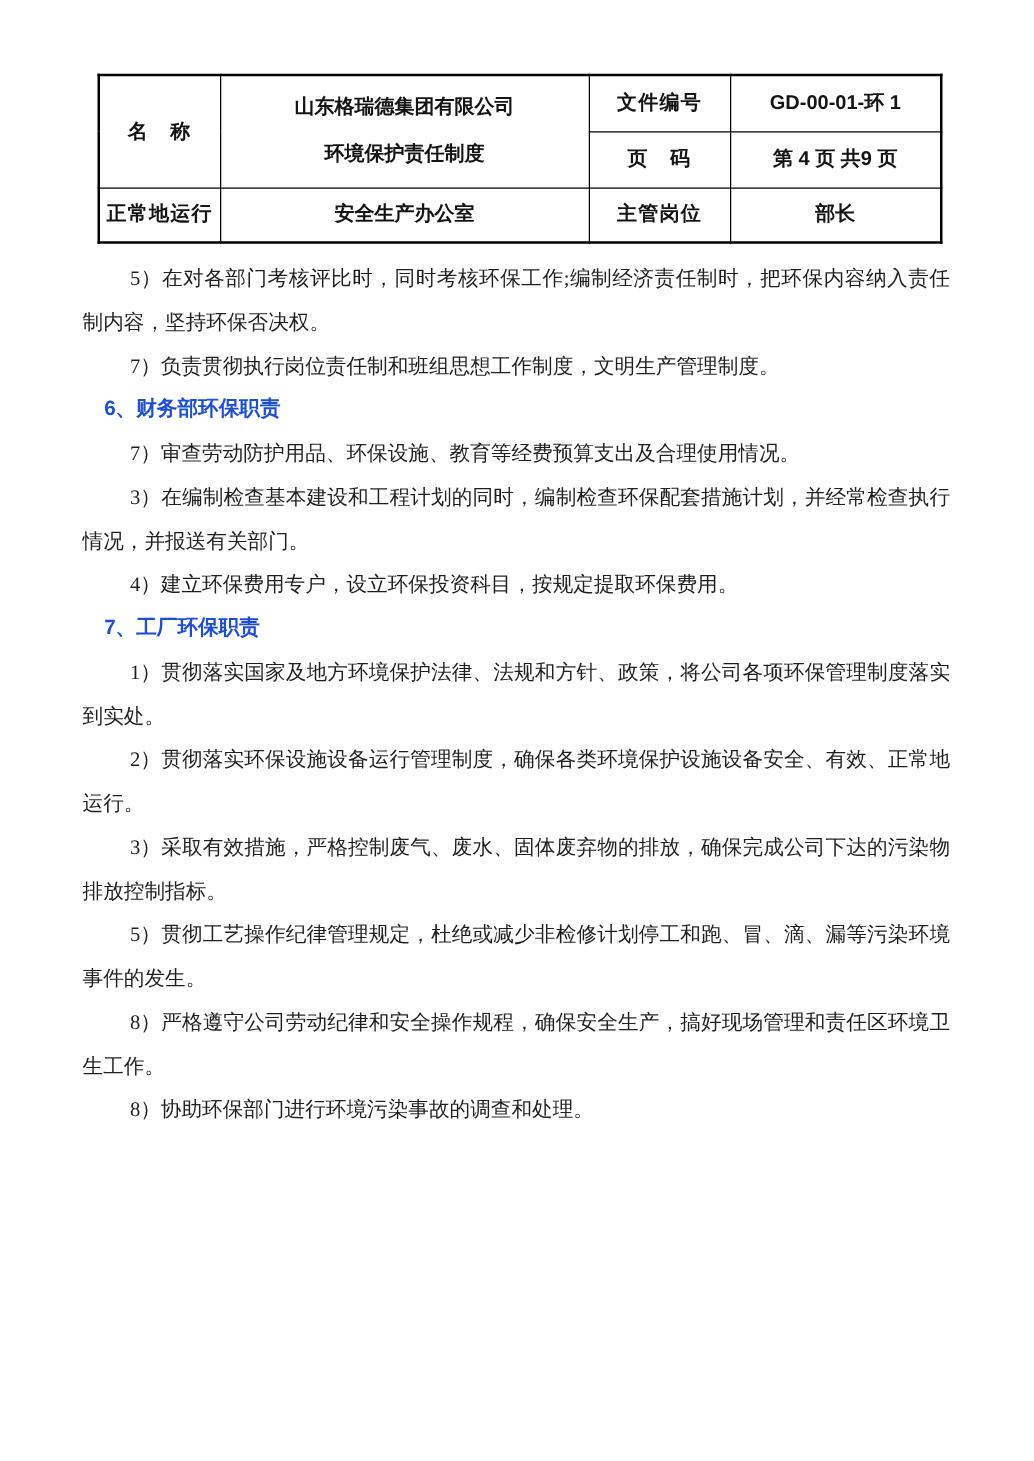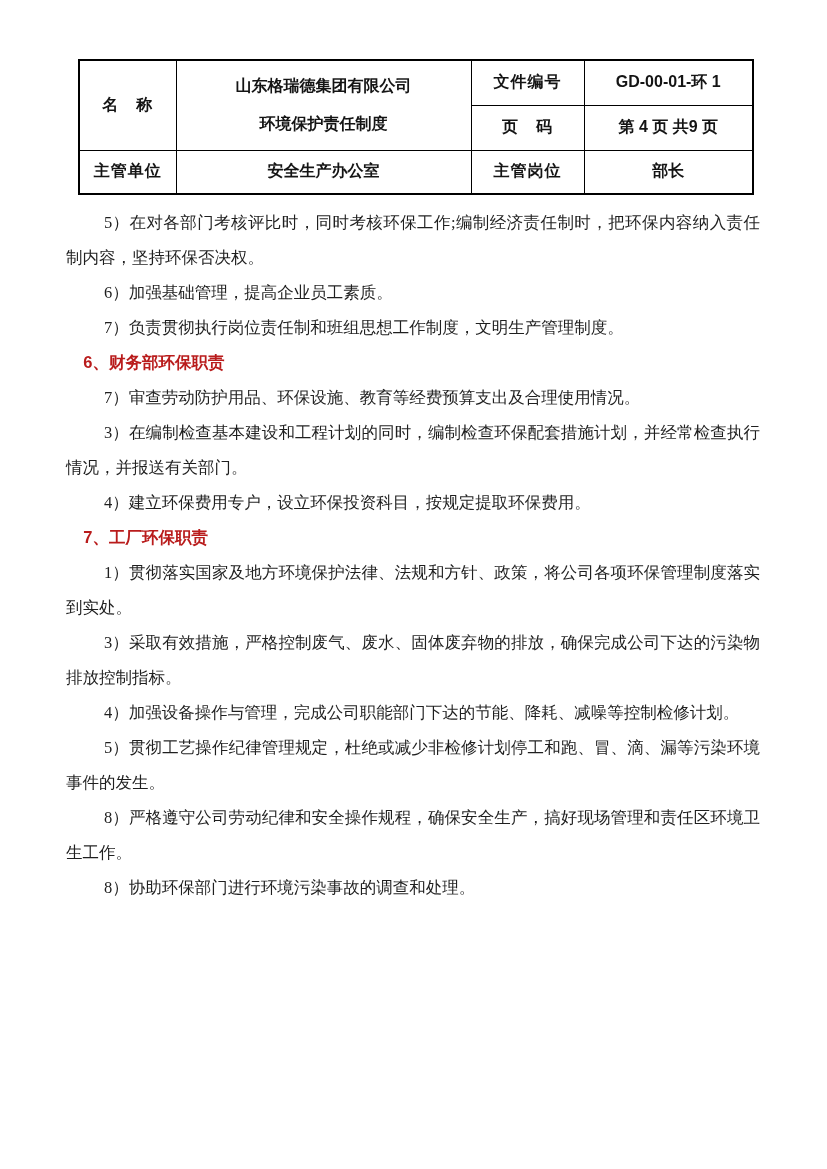--- a/index.html
+++ b/index.html
@@ -48,21 +48,21 @@
     text-align: justify;
     color: #1f1f1f;
   }
   .doc-body p { margin: 0; }
   .doc-body p.item { text-indent: 2.3em; }
   .doc-body p.heading {
     text-indent: 1.05em;
     font-family: "Liberation Sans", sans-serif;
     font-weight: bold;
     font-size: 16.5px;
-    color: #b91c1c;
+    color: #1d4ed8;
   }
 </style>
 </head>
 <body>
 
 <div class="page">
 
   <table class="header-table">
     <colgroup>
       <col style="width:97px">
@@ -78,38 +78,37 @@
         <div>环境保护责任制度</div>
       </td>
       <td class="cell-label">文件编号</td>
       <td>GD-00-01-环 1</td>
     </tr>
     <tr class="row-top">
       <td class="cell-label">页　码</td>
       <td>第 4 页 共9 页</td>
     </tr>
     <tr class="row-bottom">
-      <td class="cell-label">主管单位</td>
+      <td class="cell-label">正常地运行</td>
       <td>安全生产办公室</td>
       <td class="cell-label">主管岗位</td>
       <td>部长</td>
     </tr>
   </tbody>
     </table>
 
   <div class="doc-body">
       <p class="item">5）在对各部门考核评比时，同时考核环保工作;编制经济责任制时，把环保内容纳入责任制内容，坚持环保否决权。</p>
-      <p class="item">6）加强基础管理，提高企业员工素质。</p>
       <p class="item">7）负责贯彻执行岗位责任制和班组思想工作制度，文明生产管理制度。</p>
       <p class="heading">6、财务部环保职责</p>
       <p class="item">7）审查劳动防护用品、环保设施、教育等经费预算支出及合理使用情况。</p>
       <p class="item">3）在编制检查基本建设和工程计划的同时，编制检查环保配套措施计划，并经常检查执行情况，并报送有关部门。</p>
       <p class="item">4）建立环保费用专户，设立环保投资科目，按规定提取环保费用。</p>
       <p class="heading">7、工厂环保职责</p>
       <p class="item">1）贯彻落实国家及地方环境保护法律、法规和方针、政策，将公司各项环保管理制度落实到实处。</p>
+      <p class="item">2）贯彻落实环保设施设备运行管理制度，确保各类环境保护设施设备安全、有效、正常地运行。</p>
       <p class="item">3）采取有效措施，严格控制废气、废水、固体废弃物的排放，确保完成公司下达的污染物排放控制指标。</p>
-      <p class="item">4）加强设备操作与管理，完成公司职能部门下达的节能、降耗、减噪等控制检修计划。</p>
       <p class="item">5）贯彻工艺操作纪律管理规定，杜绝或减少非检修计划停工和跑、冒、滴、漏等污染环境事件的发生。</p>
       <p class="item">8）严格遵守公司劳动纪律和安全操作规程，确保安全生产，搞好现场管理和责任区环境卫生工作。</p>
       <p class="item">8）协助环保部门进行环境污染事故的调查和处理。</p>
     </div>
 
 </div>
 
 </body></html>

